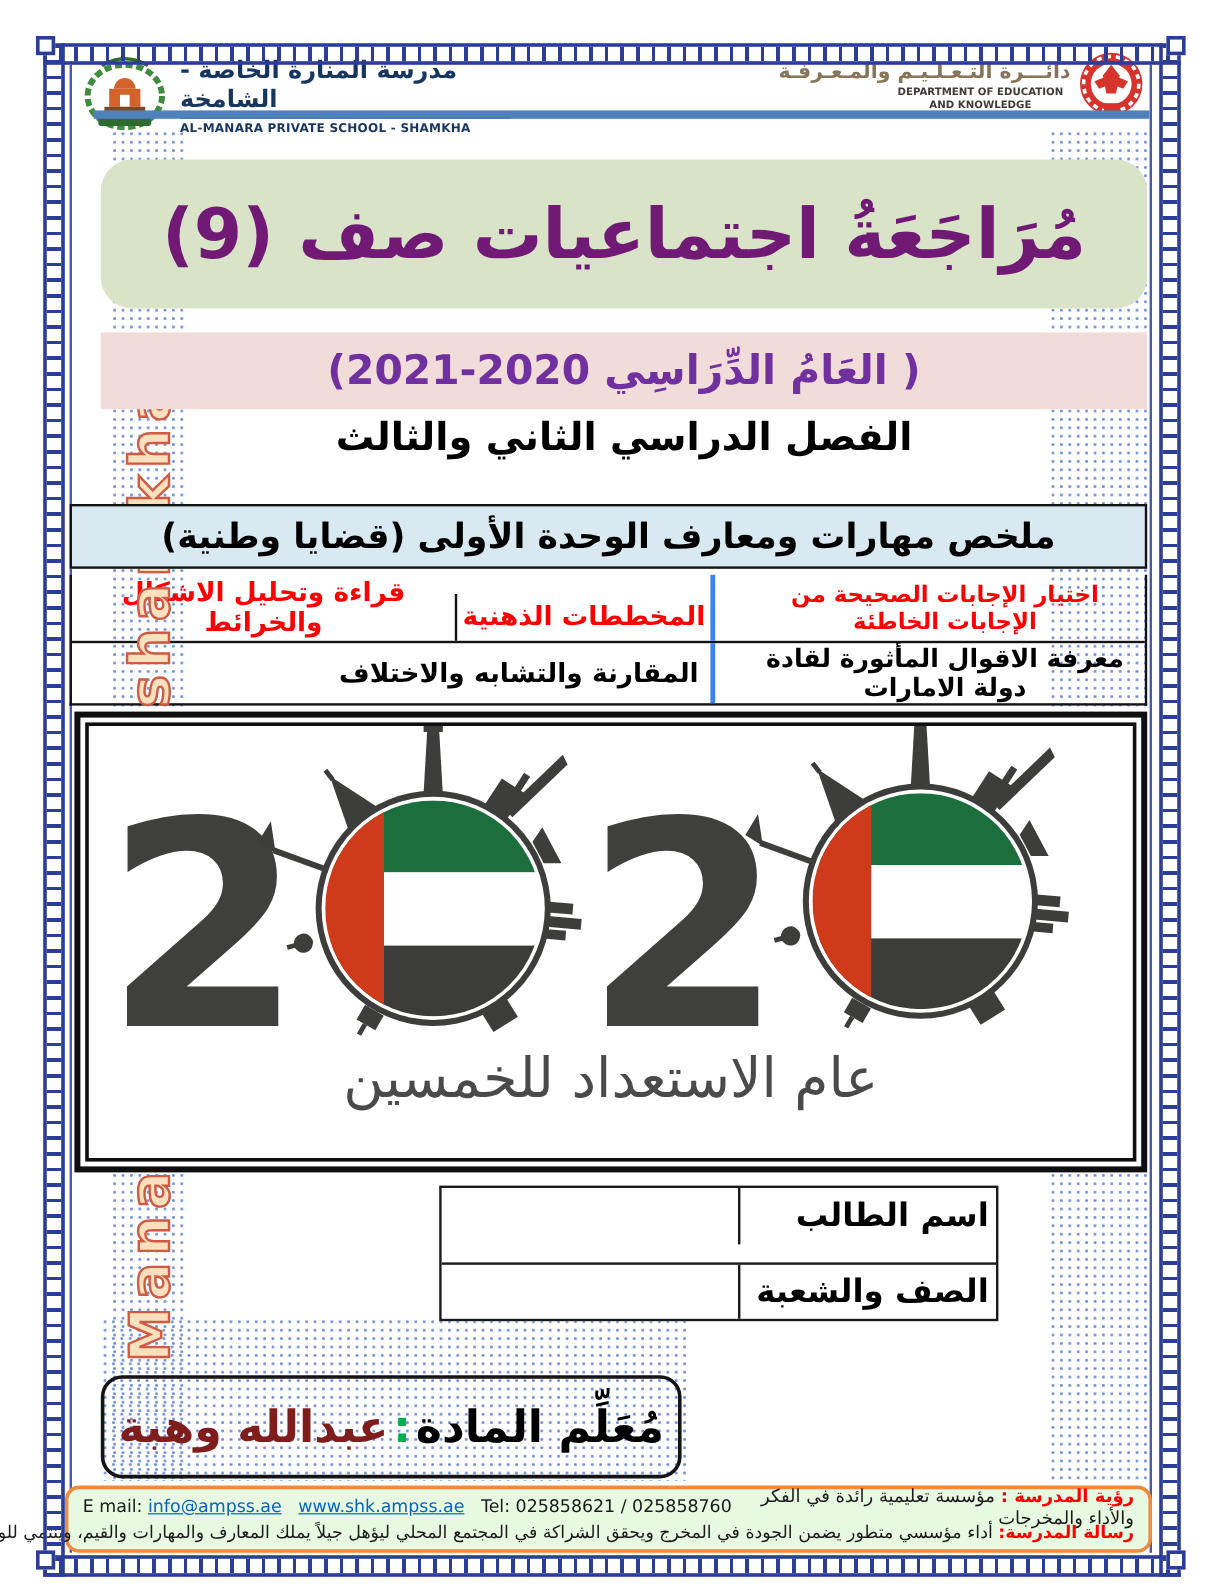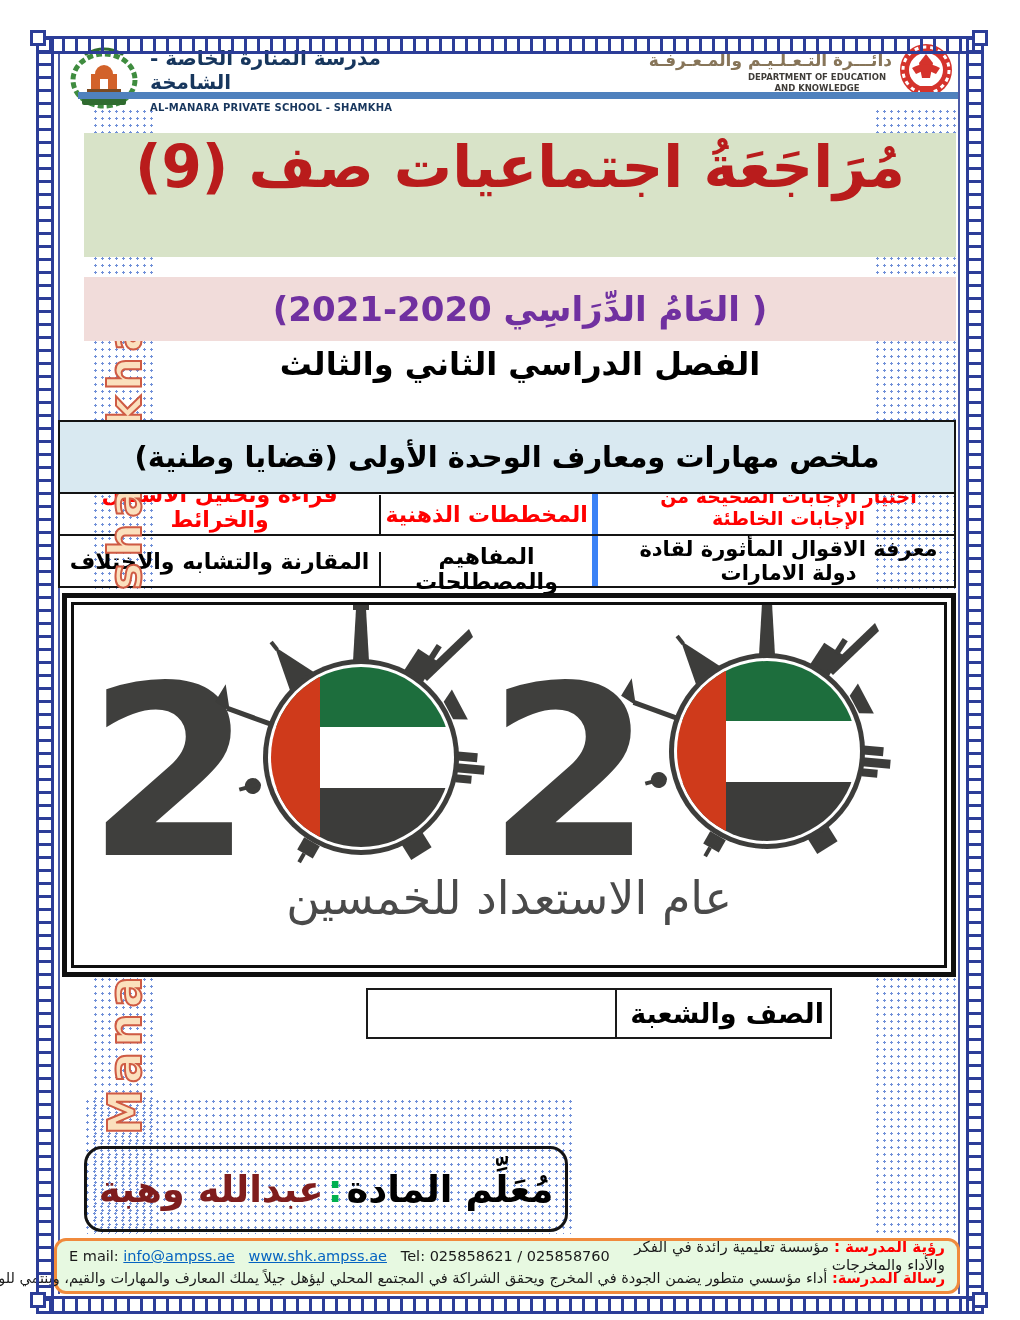--- a/index.html
+++ b/index.html
@@ -40,40 +40,40 @@
   .school-div { height:3px; background:#17365d; width:276px; margin:2px 0 3px 0; }
   .school-en { font-size:10px; font-weight:bold; letter-spacing:.2px; }
   .doe { left:742px; top:50px; width:150px; text-align:center; }
   .doe-ar { font-size:17px; font-weight:bold; color:#877559; direction:rtl; white-space:nowrap; }
   .doe-en { font-size:8.5px; font-weight:bold; color:#3f3c38; line-height:1.25; margin-top:2px; }
   .emblem { left:898px; top:40px; }
   .blue-bar { position:absolute; left:78px; top:92px; width:880px; height:7px; background:#4f81bd; z-index:3; }
 
   
   .title-box { position:absolute; left:84px; top:133px; width:872px; height:124px; z-index:3;
-               background:#d8e3c8; display:flex; align-items:flex-start; justify-content:center;
-               direction:rtl; color:#b91c1c; font-size:58px; font-weight:bold; }
+               background:#d8e3c8; display:flex; align-items:center; justify-content:center;
+               direction:rtl; color:#701a75; font-size:58px; font-weight:bold;border-radius:26px; }
   .year-band { position:absolute; left:84px; top:277px; width:872px; height:64px; z-index:3;
                background:#f1dcda; display:flex; align-items:center; justify-content:center;
                direction:rtl; color:#7030a0; font-size:34px; font-weight:bold; }
   .semester { position:absolute; left:84px; top:345px; width:872px; z-index:3;
               text-align:center; direction:rtl; color:#000; font-size:32px; font-weight:bold; }
 
   
-  .skills-hdr { position:absolute; left:58px; top:420px; width:898px; height:74px; z-index:3;
+  .skills-hdr { position:absolute; left:58px; top:420px; width:898px; height:54px; z-index:3;
                 background:#d9e9f1; border:2px solid #141414; display:flex; align-items:center;
                 justify-content:center; direction:rtl; font-size:29px; font-weight:bold; color:#000; }
   .skills-tbl { position:absolute; left:58px; top:479px; width:898px; z-index:1;
                 border:2px solid #141414; border-top:none; direction:rtl; background:transparent; }
   .skills-row { display:flex; }
   .skills-row.r1 { height:57px; color:#ff0000; border-bottom:2px solid #141414; }
   .skills-row.r2 { height:50px; color:#000; }
   .skills-cell { display:flex; align-items:center; justify-content:center; text-align:center;
                  font-weight:bold; padding:0 4px; }
-  .skills-cell.c1 { width:40.5%; font-size:19px; border-left:6px solid #3b82f6;padding-left:29px; }
+  .skills-cell.c1 { width:40.5%; font-size:19px; border-left:4px solid #3b82f6;padding-left:29px; }
   .skills-cell.c2 { width:23.8%; font-size:22px; border-left:2px solid #141414;margin-top:16px; }
   .skills-cell.c3 { width:35.7%; font-size:22px; }
   .r2 .skills-cell.c1 { font-size:21px; }
 
   
   .poster { position:absolute; left:62px; top:593px; width:894px; height:384px; z-index:3;
             background:#fff; border:5px solid #0f0f0f; padding:4px; }
   .poster-inner { width:100%; height:100%; border:3px solid #0f0f0f; background:#fff;
                   display:flex; flex-direction:column; align-items:center; }
   .poster-caption { font-size:46px; color:#4a4a4a; direction:rtl; margin-top:-6px; letter-spacing:1px; }
@@ -176,21 +176,20 @@
     <span>ملخص مهارات  ومعارف الوحدة الأولى (قضايا وطنية)</span>
   </div>
   <div class="skills-tbl">
     <div class="skills-row r1">
       <div class="skills-cell c1">اختيار الإجابات الصحيحة من الإجابات الخاطئة</div>
       <div class="skills-cell c2">المخططات الذهنية</div>
       <div class="skills-cell c3">قراءة وتحليل الاشكال والخرائط</div>
     </div>
     <div class="skills-row r2">
       <div class="skills-cell c1">معرفة الاقوال المأثورة لقادة دولة الامارات</div>
-      <div class="skills-cell c2">المفاهيم والمصطلحات</div>
       <div class="skills-cell c3">المقارنة والتشابه والاختلاف</div>
     </div>
   </div>
 
   <div class="poster">
     <div class="poster-inner">
       <svg width="860" height="272" viewBox="0 0 860 272">
         <defs>
           <clipPath id="fc">
               <circle r="90"></circle>
@@ -250,20 +249,24 @@
         <use href="#flagcircle" transform="translate(282,152)"></use>
         <text x="408" y="250" font-family="DejaVu Sans, sans-serif" font-weight="bold" font-size="238" fill="#3f3f3d">2</text>
         <use href="#flagcircle" transform="translate(688,146)"></use>
       </svg>
       <div class="poster-caption">عام الاستعداد للخمسين</div>
     </div>
   </div>
 
   <div class="stu-tbl">
     <div class="stu-row">
+      <div class="stu-label">اسم الطالب</div>
+      <div class="stu-value"></div>
+    </div>
+    <div class="stu-row">
       <div class="stu-label">الصف والشعبة</div>
       <div class="stu-value"></div>
     </div>
   </div>
 
   <div class="teacher-box">
     <span class="lbl">مُعَلِّم المادة</span>
       <span class="colon">:</span>
       <span class="name">عبدالله وهبة</span>
   </div>

